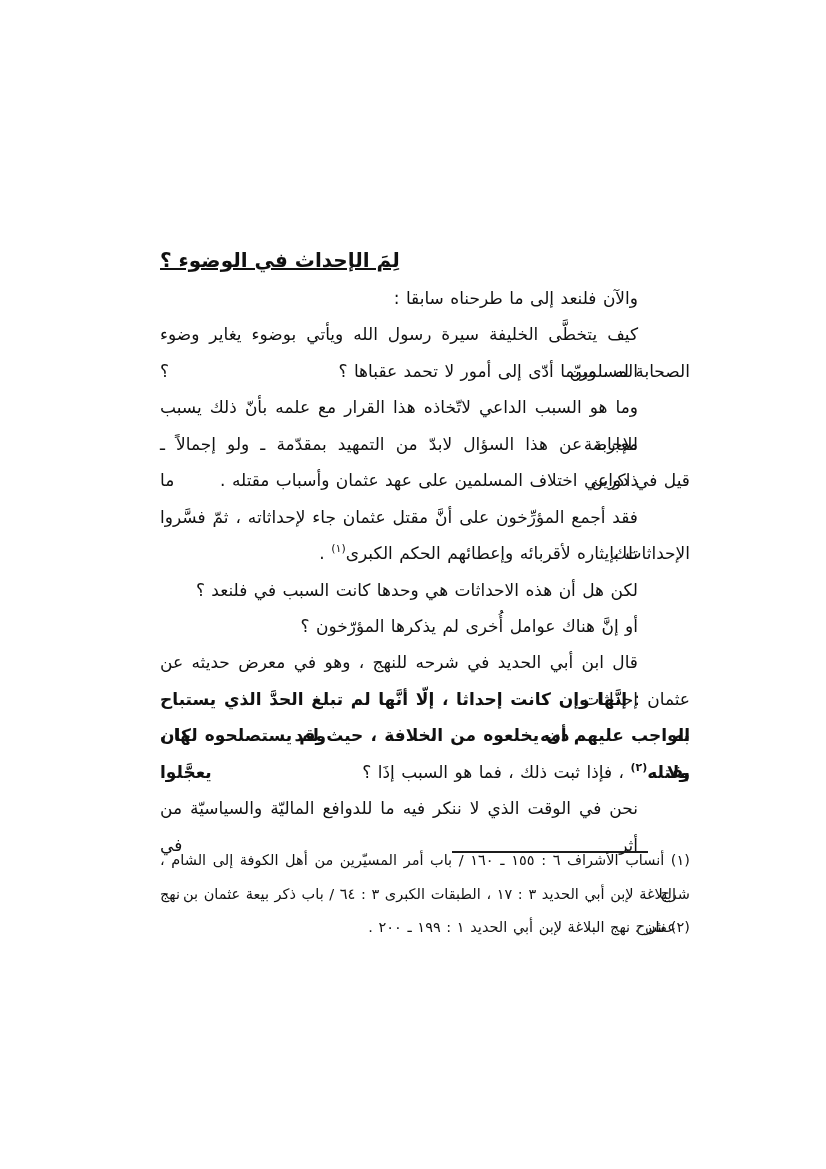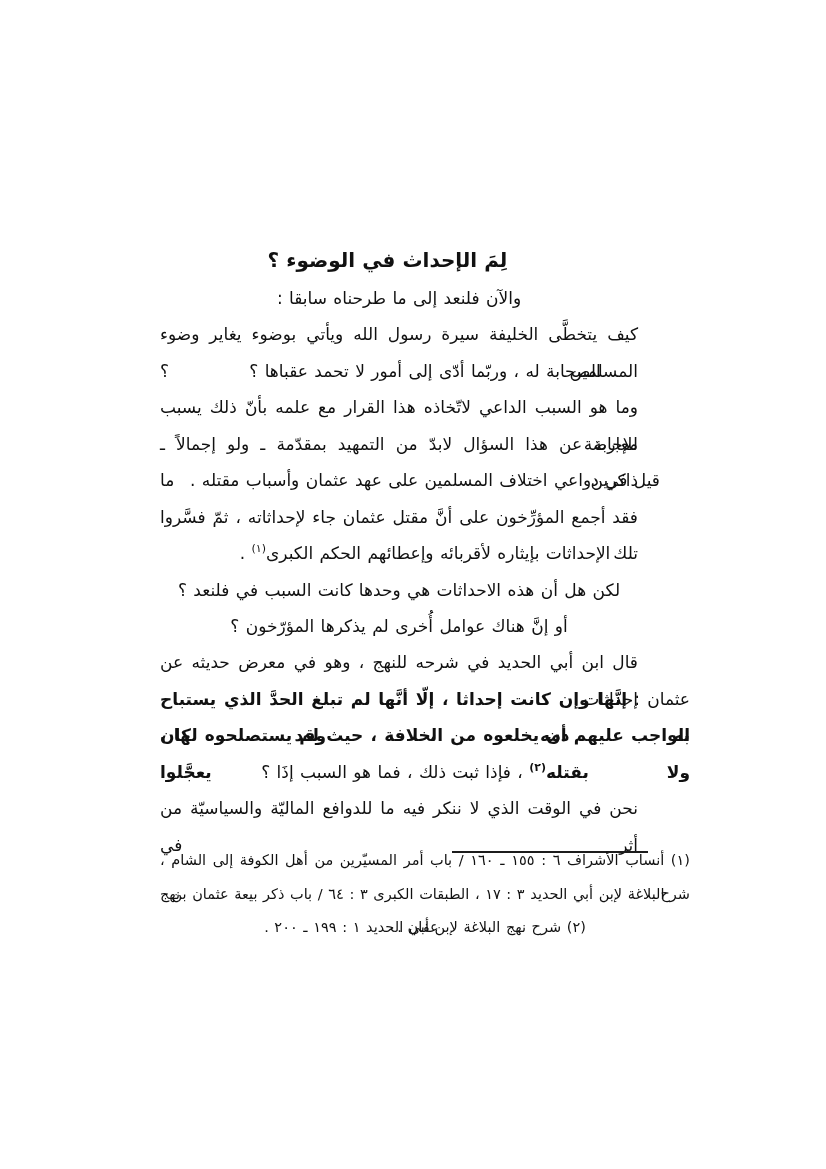--- a/index.html
+++ b/index.html
@@ -21,33 +21,34 @@
     top: 240px;
     right: 136px;
     width: 530px;
   }
   .heading {
     font-size: 20px;
     font-weight: bold;
     line-height: 40px;
     margin: 0;
     padding-right: 75px;
-    text-align: center;
+    text-align: left;
     letter-spacing: 0.5px;
+    text-decoration: underline;
   }
   .line {
     font-size: 17px;
     line-height: 36.45px;
     height: 36.45px;
     margin: 0;
     word-spacing: 1px;
   }
   .ind  { padding-right: 52px; }
   .just { text-align: justify; text-align-last: justify; }
-  .rag  { text-align: center; }
+  .rag  { text-align: right; }
   .b    { font-weight: bold; }
   .fn-ref {
     font-size: 11px;
     line-height: 0;
     vertical-align: 7px;
   }
   .fn-rule {
     position: absolute;
     top: 851px;
     right: 178px;

